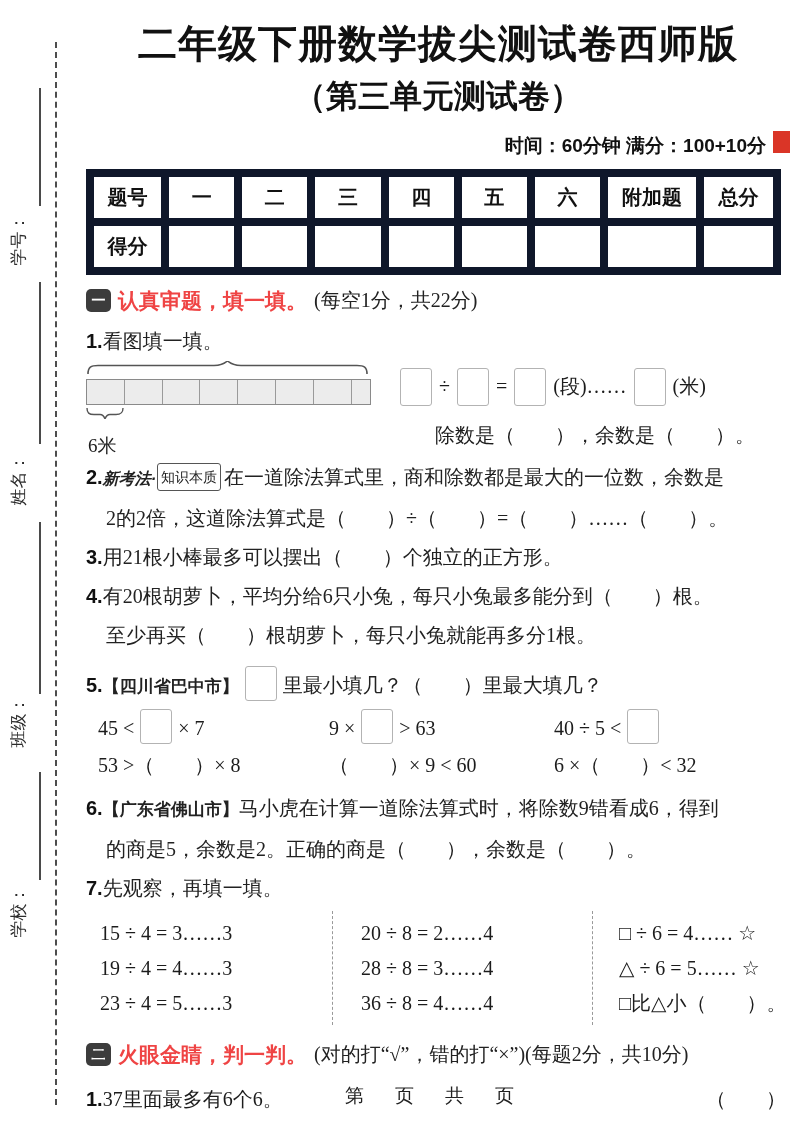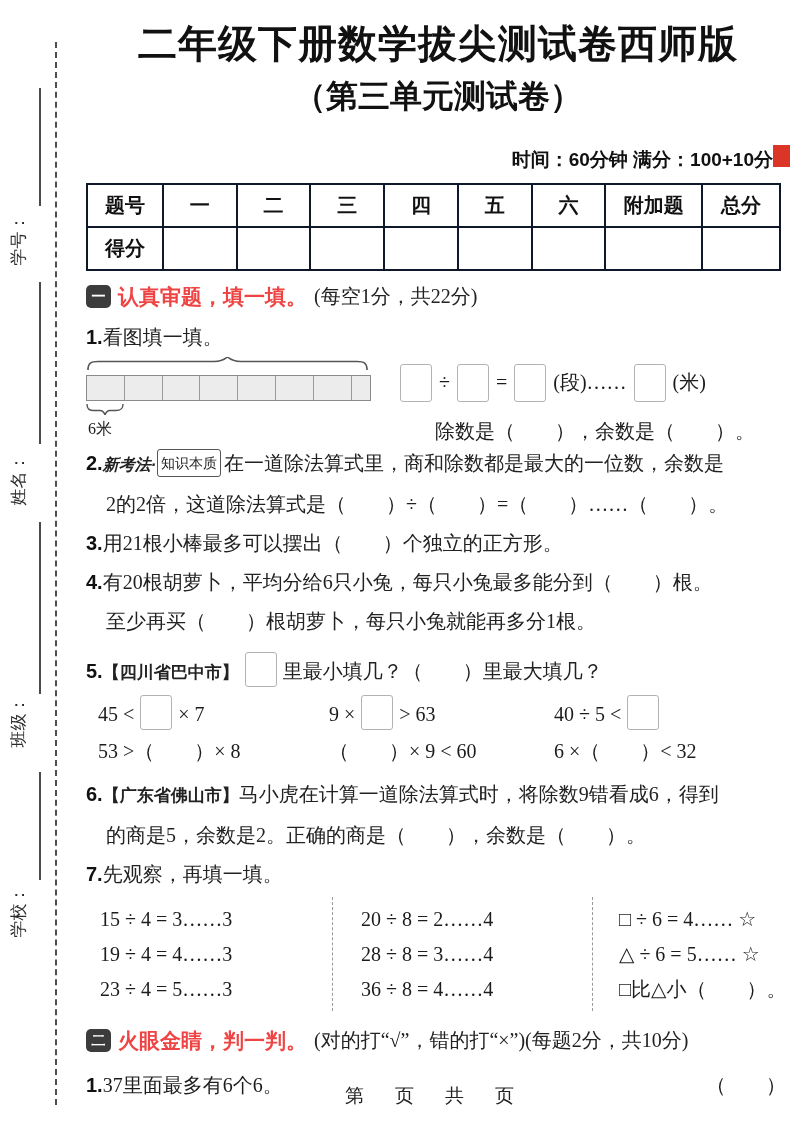--- a/index.html
+++ b/index.html
@@ -19,26 +19,26 @@
     text-align:center;transform:rotate(-90deg);font-size:17px;color:#2b2b2b;}
   .ml1{top:229px;}.ml2{top:469px;}.ml3{top:711px;}.ml4{top:901px;}
   .dashline{position:absolute;left:55px;top:42px;height:1063px;width:0;
     border-left:2px dashed #4d4d4d;}
   
   .main{position:absolute;left:86px;top:0;width:704px;}
   .title{margin-top:20px;text-align:center;font-family:"Liberation Sans","DejaVu Sans",sans-serif;
     font-weight:900;font-size:39px;letter-spacing:1px;line-height:1.25;color:#111;}
   .subtitle{margin-top:6px;text-align:center;font-family:"Liberation Sans","DejaVu Sans",sans-serif;
     font-weight:800;font-size:32px;color:#111;}
-  .meta-row{position:relative;margin-top:28px;text-align:right;padding-right:17px;
+  .meta-row{position:relative;margin-top:14px;text-align:right;padding-right:24px;
     font-family:"Liberation Sans","DejaVu Sans",sans-serif;font-weight:700;font-size:19px;color:#111;}
   .red-mark{position:absolute;right:0px;top:-2px;width:17px;height:22px;}
   
   table.score{margin-top:10px;border-collapse:collapse;width:695px;}
-  table.score td{border:2px solid #0f172a;height:39px;text-align:center;
+  table.score td{border:8px solid #0f172a;height:39px;text-align:center;
     font-family:"Liberation Sans","DejaVu Sans",sans-serif;font-weight:700;font-size:20px;color:#111;}
   
   .sec-head{display:flex;align-items:center;gap:7px;margin-top:12px;}
   .badge{width:25px;height:23px;border-radius:5px;background:#3c3c3c;color:#fff;
     display:flex;align-items:center;justify-content:center;
     font-family:"Liberation Sans","DejaVu Sans",sans-serif;font-weight:700;font-size:14px;flex:none;}
   .sec-title{font-family:"Liberation Sans","DejaVu Sans",sans-serif;font-weight:800;font-size:21px;color:#ef4444;}
   .sec-note{font-size:20px;color:#222;}
   .qline{font-size:20px;line-height:26px;margin-top:13px;color:#222;}
   .qnum{font-family:"Liberation Sans","DejaVu Sans",sans-serif;font-weight:700;color:#111;}
@@ -48,21 +48,21 @@
     font-family:"Liberation Sans","DejaVu Sans",sans-serif;font-size:14px;padding:0 3px;
     vertical-align:2px;margin:0 3px 0 1px;}
   .src-tag{font-weight:700;font-size:17px;}
   
   .q1-row{display:flex;margin-top:6px;}
   .diagram{width:308px;flex:none;}
   .lab45{text-align:center;width:285px;font-size:19px;margin-top:2px;}
   .bar{display:flex;width:283px;height:24px;border:1px solid #8a8a8a;background:#ececec;margin-top:1px;}
   .bar .cell{flex:2;border-right:1px solid #9a9a9a;background:#ececec;}
   .bar .cell:last-child{flex:1;border-right:none;}
-  .lab6{font-size:16px;margin-left:2px;margin-top:0;}
+  .lab6{font-size:19px;margin-left:2px;margin-top:10px;}
   .eq-block{flex:1;padding-left:6px;padding-top:8px;}
   .eq-line{display:flex;align-items:center;font-size:20px;}
   .abox{width:30px;height:36px;border:1.4px solid #b3b3b3;border-radius:3px;background:#fff;
     flex:none;margin:0 7px;}
   .abox:first-child{margin-left:0;}
   .eq-sub{margin-top:16px;font-size:20px;text-align:center;}
   
   .sbox{display:inline-block;width:30px;height:33px;border:1.4px solid #b3b3b3;border-radius:3px;
     background:#fff;vertical-align:-9px;margin:0 6px;}
   .q5-row{display:flex;align-items:center;font-size:20px;margin-top:8px;}

